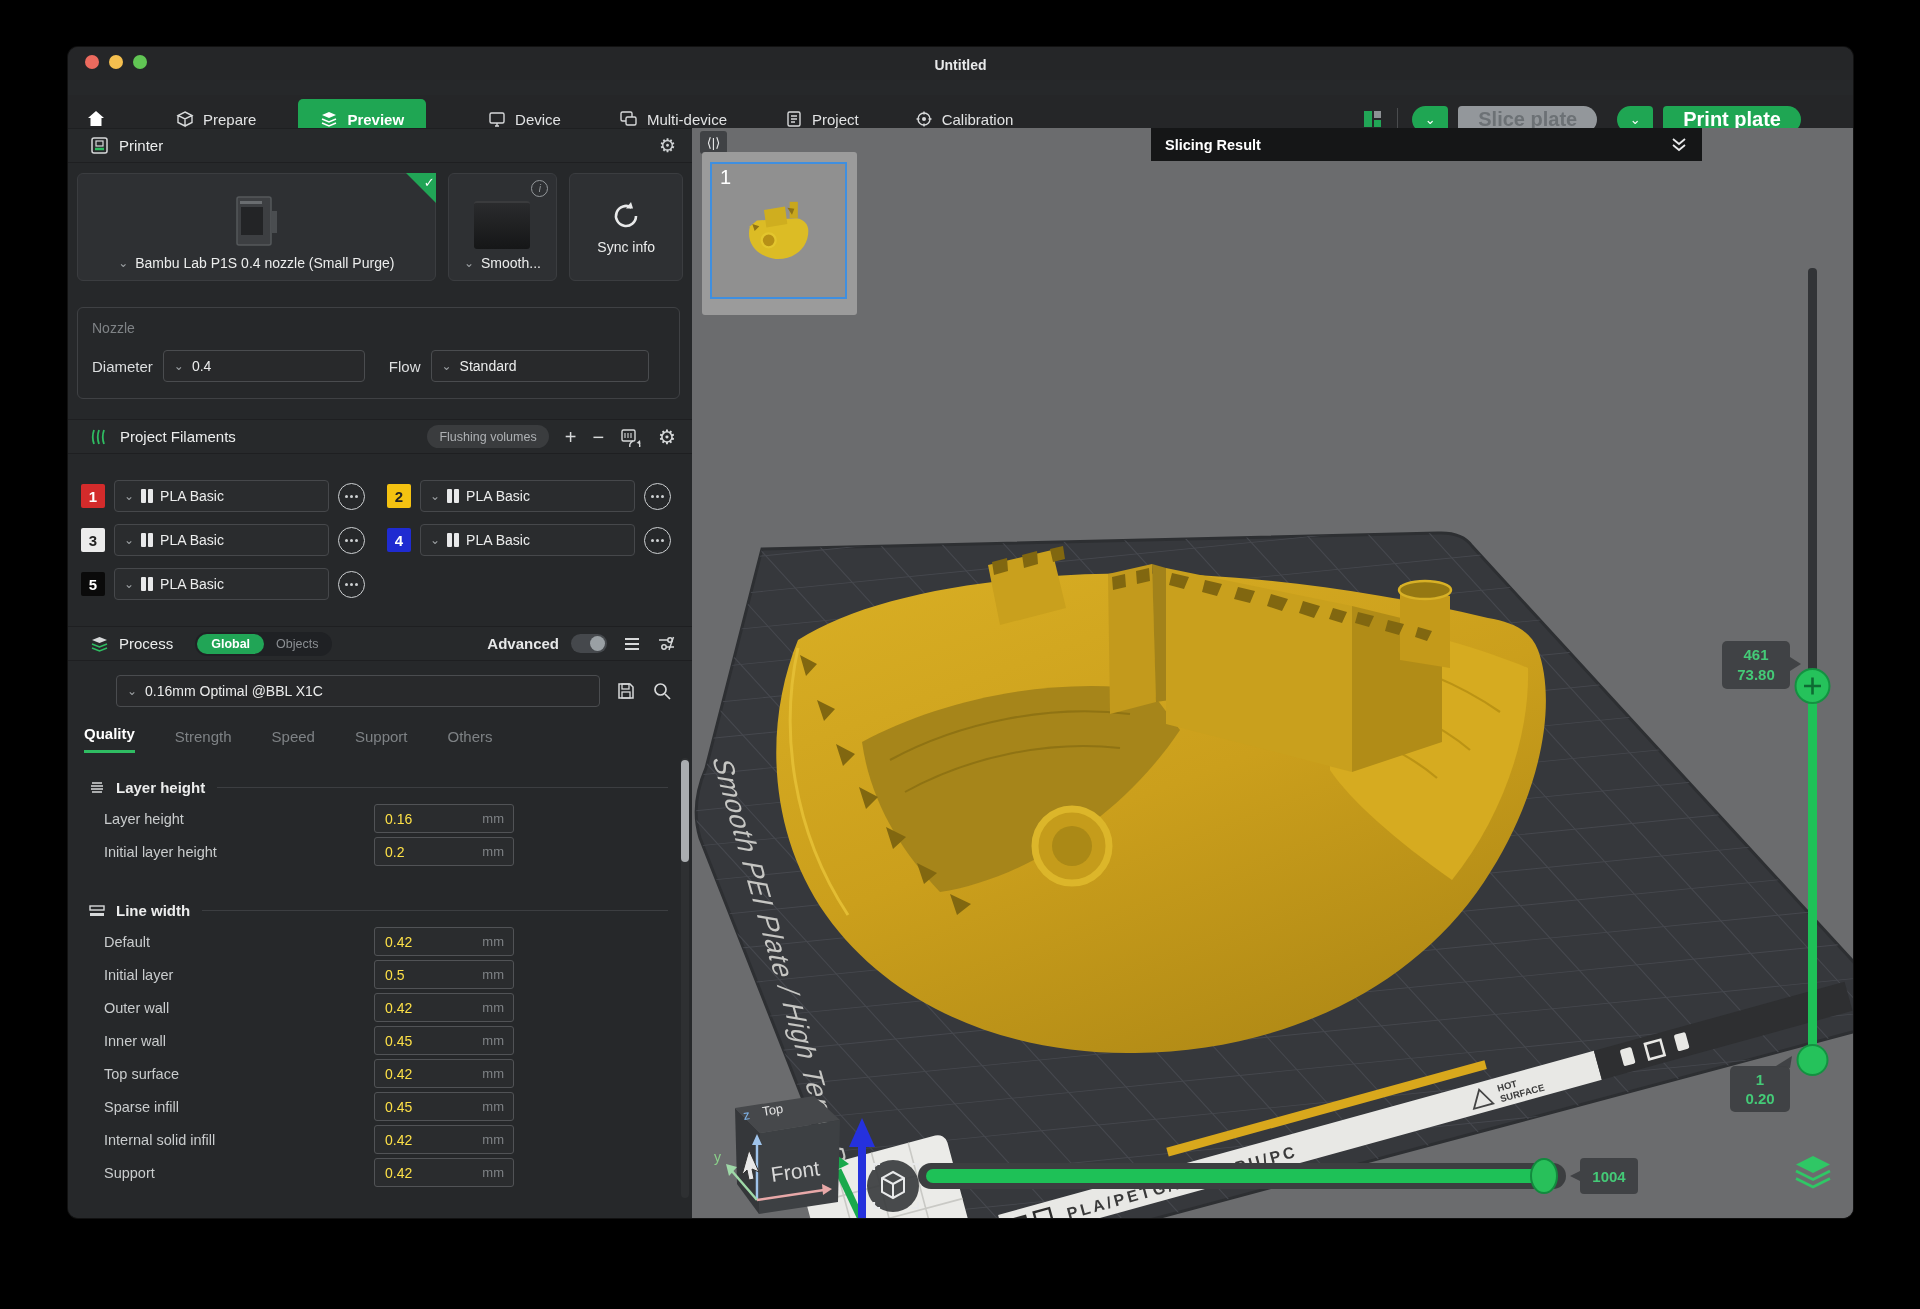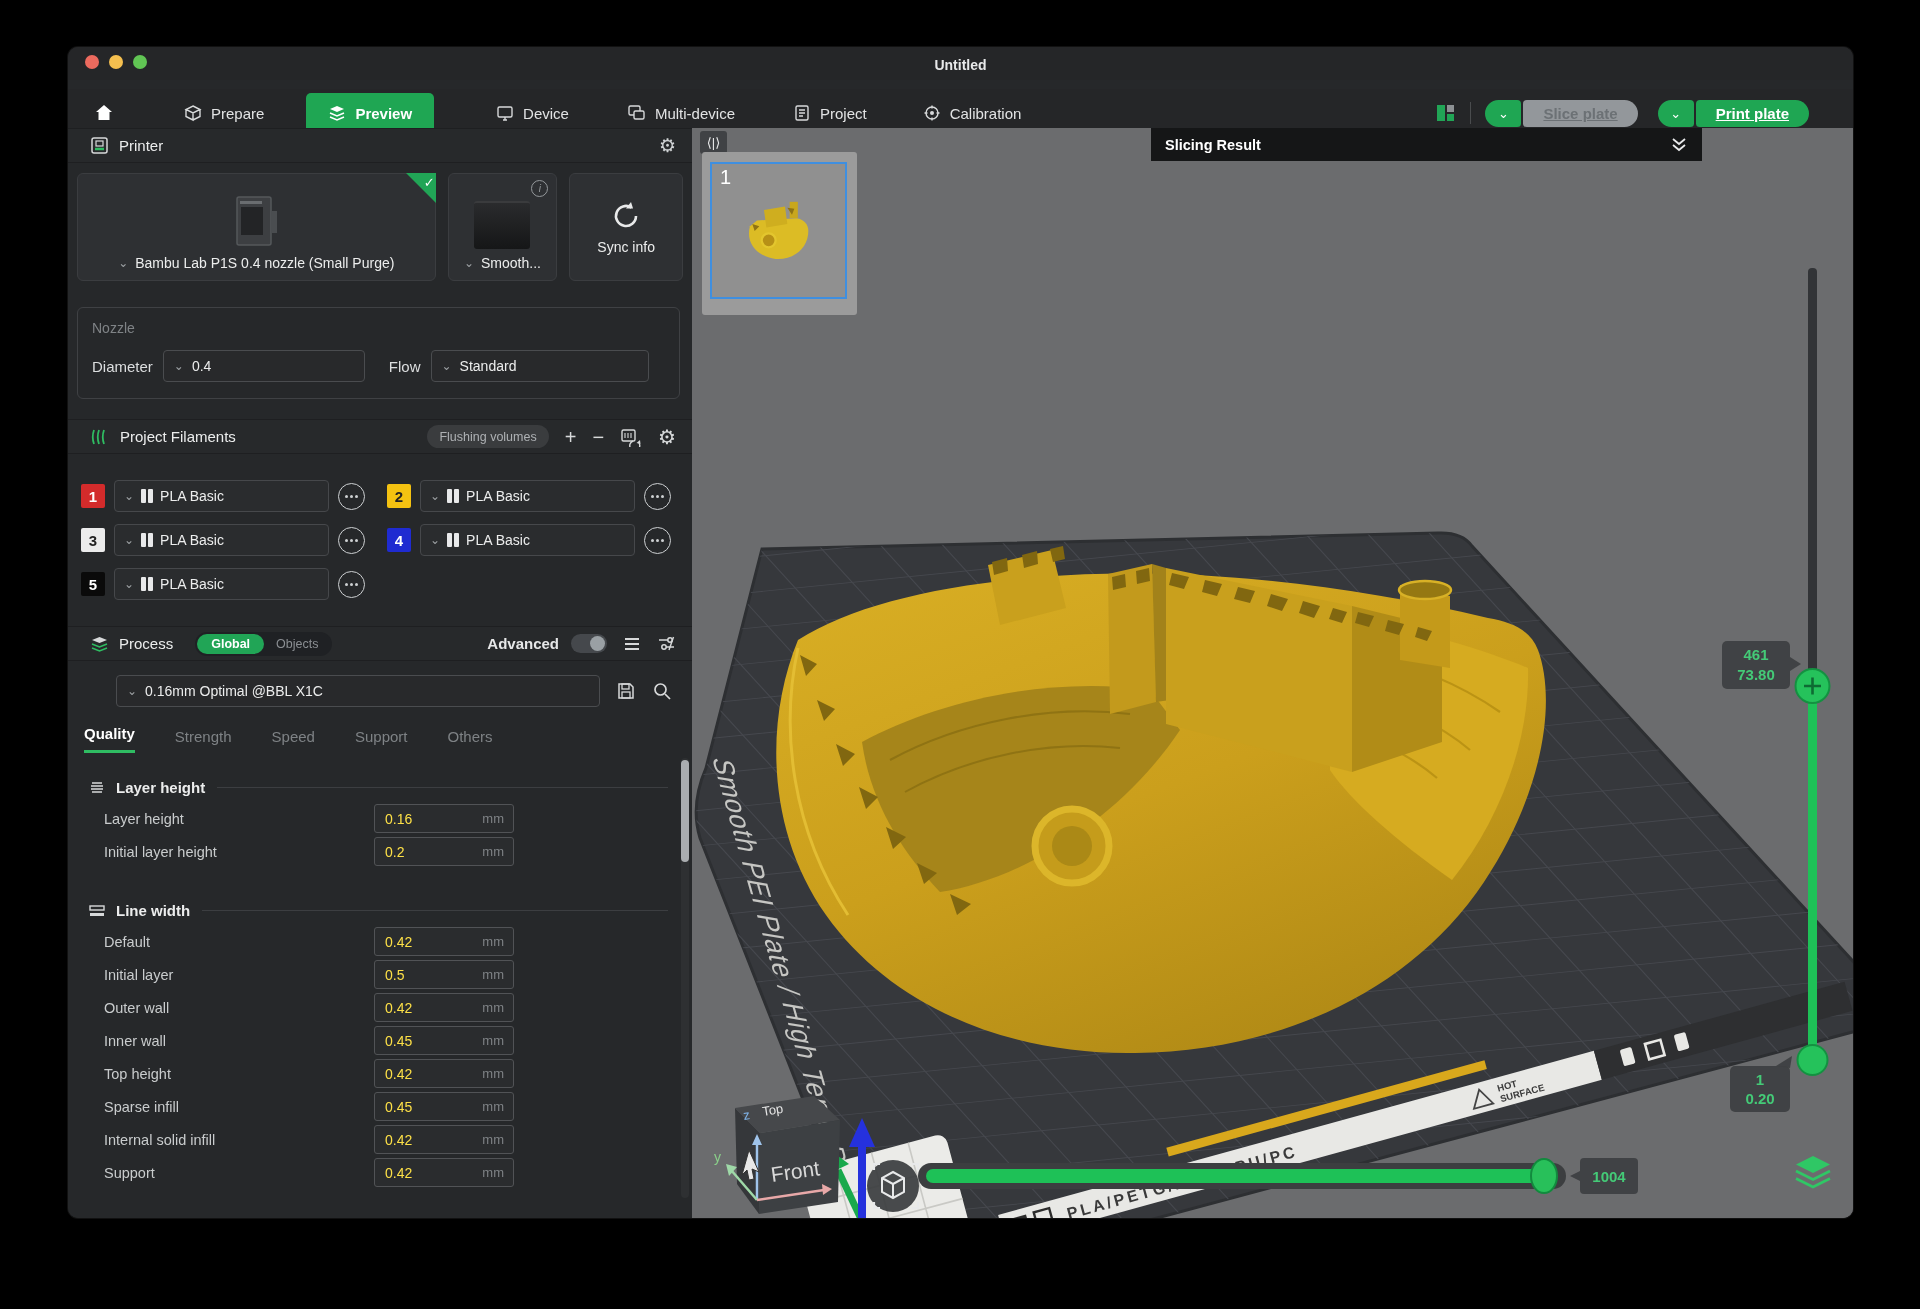--- a/index.html
+++ b/index.html
@@ -2,27 +2,27 @@
 <html><head>
 <meta charset="utf-8">
 <style>
   html,body{margin:0;padding:0;background:#000;width:1920px;height:1309px;font-family:"Liberation Sans",sans-serif;-webkit-font-smoothing:antialiased;}
   #window{position:absolute;left:68px;top:47px;width:1785px;height:1171px;background:#26282a;border-radius:10px;overflow:hidden;box-shadow:0 0 0 1px #111;}
   
   #titlebar{position:absolute;left:0;top:0;width:100%;height:33px;background:#252628;}
   .tl{position:absolute;top:8px;width:14px;height:14px;border-radius:50%;}
   #title{position:absolute;left:0;top:0;width:100%;height:33px;line-height:36px;text-align:center;color:#e8e9ea;font-size:14px;font-weight:bold;}
   
-  #tabbar{position:absolute;left:0;top:42px;width:100%;height:48px;background:#252628;border-bottom:2px solid #5eead4;display:flex;align-items:center;padding-left:8px;}
+  #tabbar{position:absolute;left:0;top:48px;width:100%;height:48px;background:#252628;border-bottom:2px solid #5eead4;display:flex;align-items:center;}
   .navtab{display:flex;align-items:center;gap:9px;color:#e2e3e4;font-size:15px;cursor:default;}
   .navtab svg{display:block;}
   #tab-preview{background:#1fa653;border-radius:5px;height:40px;padding:0 22px;color:#fff;font-weight:bold;}
   .rsep{width:1px;height:22px;background:#4a4c4e;margin:0 14px;}
   .ddbtn{width:36px;height:27px;background:#1fa653;border-radius:14px 4px 4px 14px;display:flex;align-items:center;justify-content:center;color:#fff;font-size:13px;}
-  .pillbtn{height:27px;border-radius:4px 14px 14px 4px;display:flex;align-items:center;justify-content:center;font-size:15px;font-weight:bold;padding:0 20px;margin-left:2px;text-decoration:underline;}
+  .pillbtn{height:27px;border-radius:4px 14px 14px 4px;display:flex;align-items:center;justify-content:center;font-size:20px;font-weight:bold;padding:0 20px;margin-left:10px;}
   #sliceplate{background:#93979b;color:#6c7175;}
   #printplate{background:#1fa653;color:#fff;}
   
   #sidebar{position:absolute;left:0;top:81px;width:624px;height:1090px;background:#26282a;overflow:hidden;}
   .sechead{display:flex;align-items:center;height:33px;padding:0 16px 0 22px;border-top:1px solid #1e1f21;border-bottom:1px solid #1e1f21;background:#27292b;}
   .sechead .slabel{color:#eceded;font-size:15px;font-weight:normal;margin-left:10px;}
   .spacer{flex:1;}
   .gear{color:#cfd2d4;font-size:19px;line-height:1;}
   .iconbtn{color:#d7d9da;font-size:20px;line-height:1;margin-left:16px;}
   
@@ -429,21 +429,21 @@
         </div>
       </div>
     <div class="srow">
         <span class="lab">Inner wall</span>
         <div class="valbox">
           <span class="v">0.45</span>
           <span class="u">mm</span>
         </div>
       </div>
     <div class="srow">
-        <span class="lab">Top height</span>
+        <span class="lab">Top surface</span>
         <div class="valbox">
           <span class="v">0.42</span>
           <span class="u">mm</span>
         </div>
       </div>
     <div class="srow">
         <span class="lab">Sparse infill</span>
         <div class="valbox">
           <span class="v">0.45</span>
           <span class="u">mm</span>

